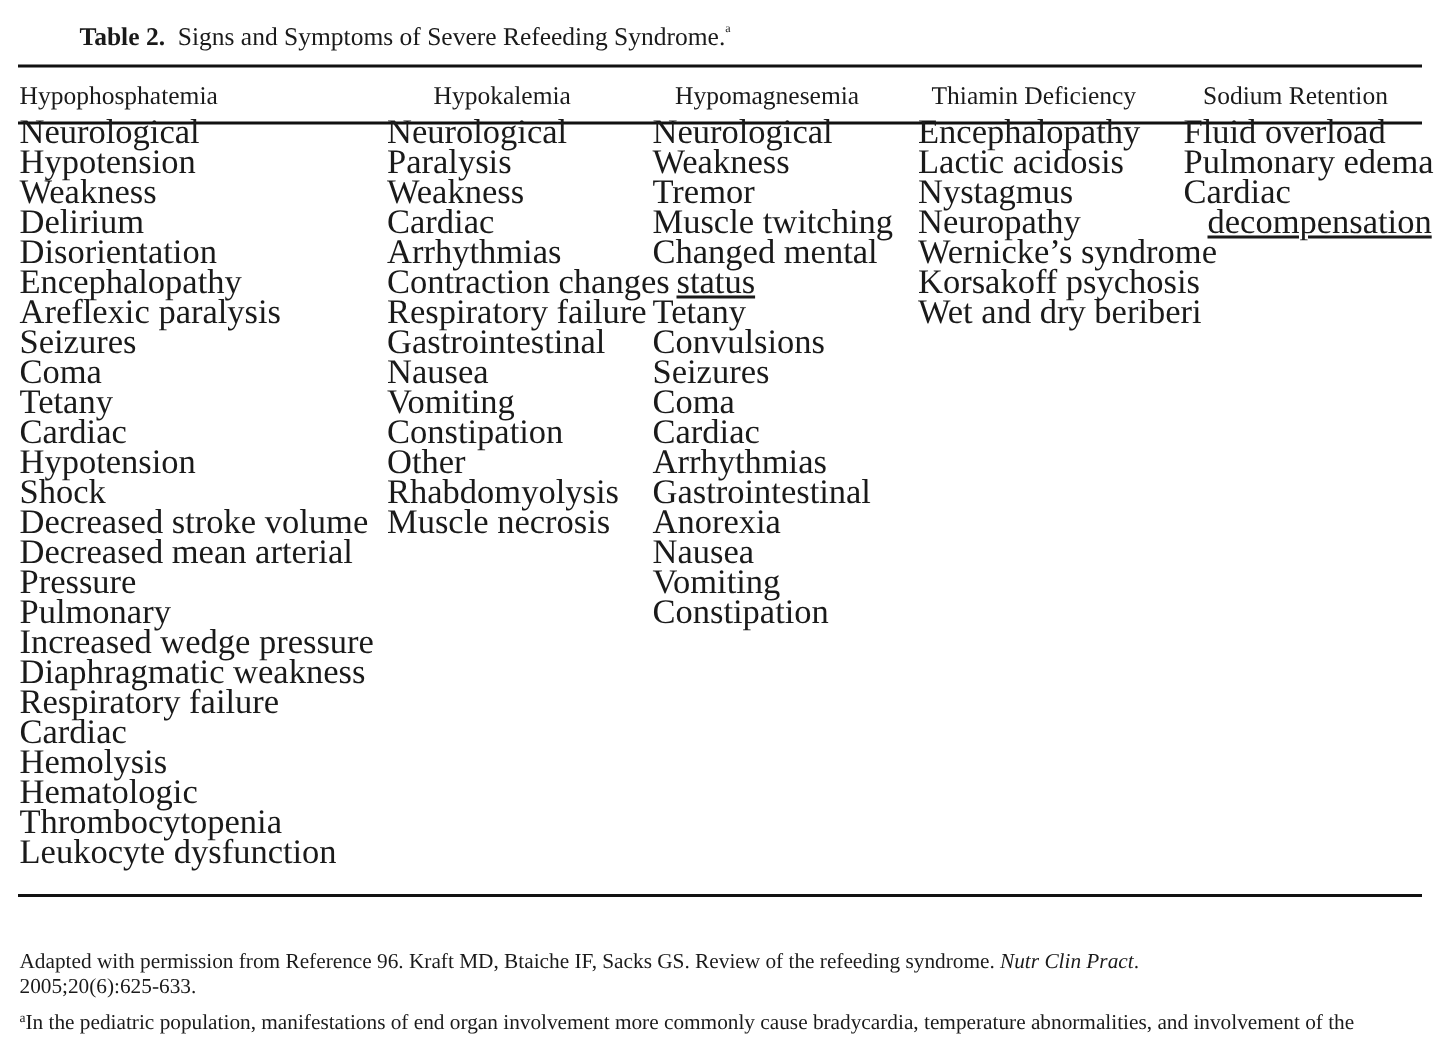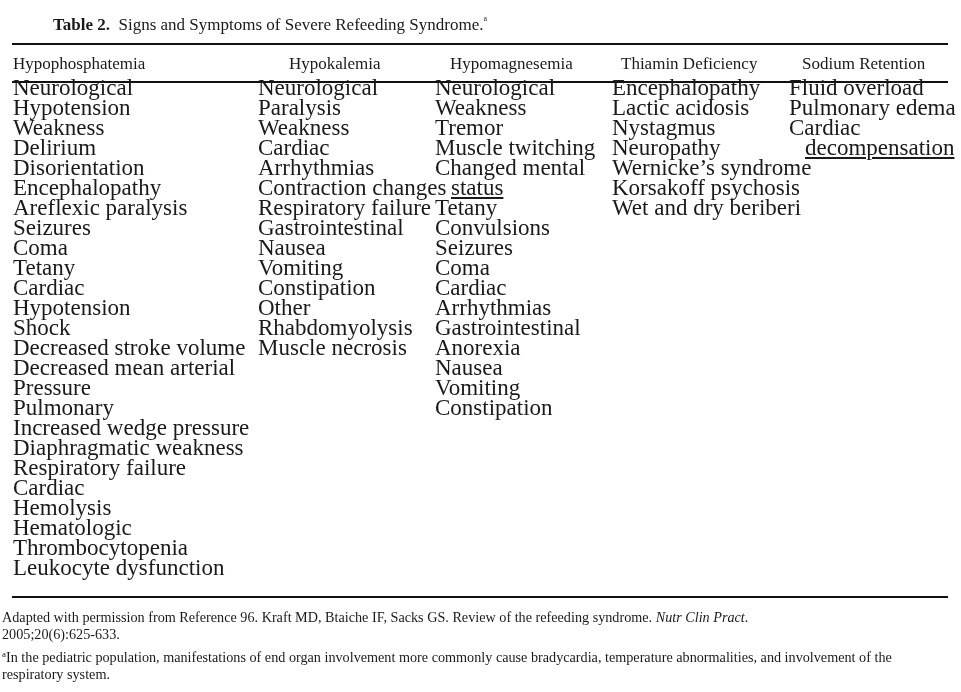--- a/index.html
+++ b/index.html
@@ -14,21 +14,21 @@
   .title sup { font-size: 8px; vertical-align: 9px; }
   .rule { position: absolute; left: 12px; width: 936px; background: #111; }
   .r1 { top: 43px; height: 2px; }
   .r2 { top: 81px; height: 1.5px; }
   .r3 { top: 596px; height: 2px; }
   .hdr { position: absolute; top: 54px; font-size: 17px; white-space: nowrap; text-align: center; }
   .col { position: absolute; top: 78px; font-size: 23px; line-height: 20px; }
   .col div { white-space: nowrap; }
   .col .indent { padding-left: 16px; text-decoration: underline; }
   .foot {
-    position: absolute; left: 2px; font-size: 14.2px; line-height: 17px; width: 930px;
+    position: absolute; left: 13px; font-size: 14.2px; line-height: 17px; width: 930px; margin-top: 24px;
   }
   .foot i { font-style: italic; }
   .foot sup { font-size: 9px; vertical-align: 5px; }
 </style>
 </head>
 <body>
 
 <div class="title">
   <b>Table 2.</b>&nbsp; <span>Signs and Symptoms of Severe Refeeding Syndrome.</span><sup>a</sup>
 </div>

